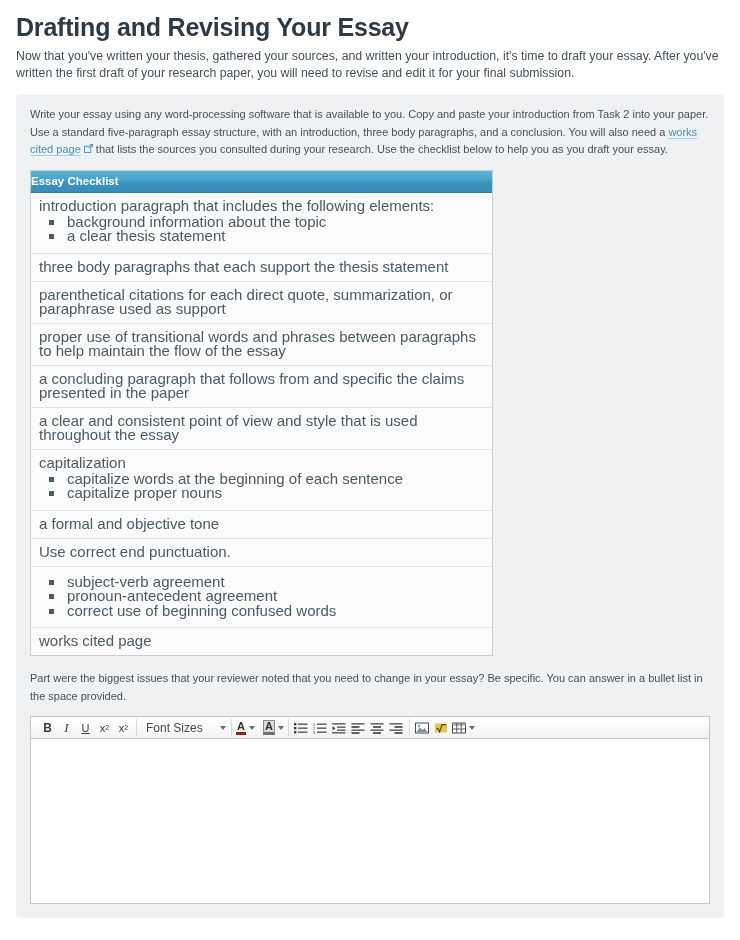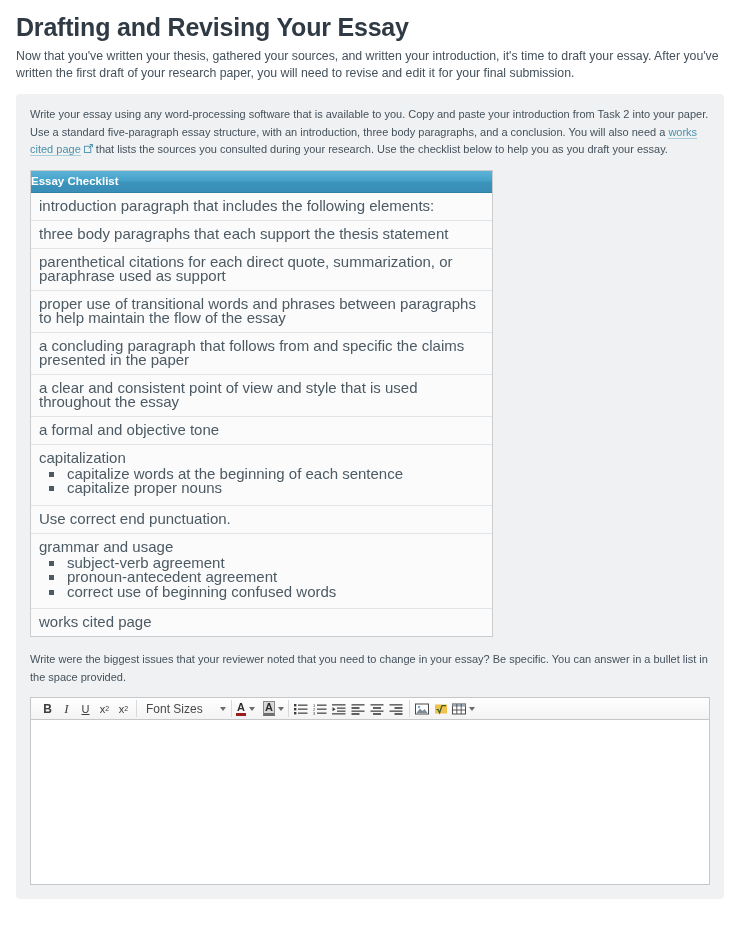--- a/index.html
+++ b/index.html
@@ -177,64 +177,67 @@
             <rect x="0.5" y="2.5" width="7" height="7" fill="none" stroke="#4a90ac" stroke-width="1"></rect>
             <path d="M5.2 4.6 L9.2 0.7" stroke="#4a90ac" stroke-width="1.1" fill="none"></path>
             <path d="M6.3 0.5 H9.5 V3.6" fill="none" stroke="#4a90ac" stroke-width="1.1"></path>
           </svg></span><span> that lists the sources you consulted during your research. Use the checklist below to help you as you draft your essay.</span></p>
 
     <div class="checklist">
       <div class="checklist-head">Essay Checklist</div>
       <div id="checklist-rows">
           <div class="checklist-row">
             <div>introduction paragraph that includes the following elements:</div>
+            <ul>
+              <li>background information about the topic</li>
+              <li>a clear thesis statement</li>
+            </ul>
           </div>
           <div class="checklist-row">
             <div>three body paragraphs that each support the thesis statement</div>
           </div>
           <div class="checklist-row">
             <div>parenthetical citations for each direct quote, summarization, or paraphrase used as support</div>
           </div>
           <div class="checklist-row">
             <div>proper use of transitional words and phrases between paragraphs to help maintain the flow of the essay</div>
           </div>
           <div class="checklist-row">
             <div>a concluding paragraph that follows from and specific the claims presented in the paper</div>
           </div>
           <div class="checklist-row">
             <div>a clear and consistent point of view and style that is used throughout the essay</div>
-          </div>
-          <div class="checklist-row">
-            <div>a formal and objective tone</div>
           </div>
           <div class="checklist-row">
             <div>capitalization</div>
             <ul>
               <li>capitalize words at the beginning of each sentence</li>
               <li>capitalize proper nouns</li>
             </ul>
           </div>
           <div class="checklist-row">
+            <div>a formal and objective tone</div>
+          </div>
+          <div class="checklist-row">
             <div>Use correct end punctuation.</div>
           </div>
           <div class="checklist-row">
-            <div>grammar and usage</div>
             <ul>
               <li>subject-verb agreement</li>
               <li>pronoun-antecedent agreement</li>
               <li>correct use of beginning confused words</li>
             </ul>
           </div>
           <div class="checklist-row">
             <div>works cited page</div>
           </div>
         </div>
     </div>
 
-    <p class="panel-text">Write were the biggest issues that your reviewer noted that you need to change in your essay? Be specific. You can answer in a bullet list in the space provided.</p>
+    <p class="panel-text">Part were the biggest issues that your reviewer noted that you need to change in your essay? Be specific. You can answer in a bullet list in the space provided.</p>
 
     <div class="editor">
       <div class="toolbar">
 
         <div class="tb-group">
           <div class="tb-btn bold">B</div>
           <div class="tb-btn italic">I</div>
           <div class="tb-btn under">U</div>
           <div class="tb-btn">
               <span>x</span>

